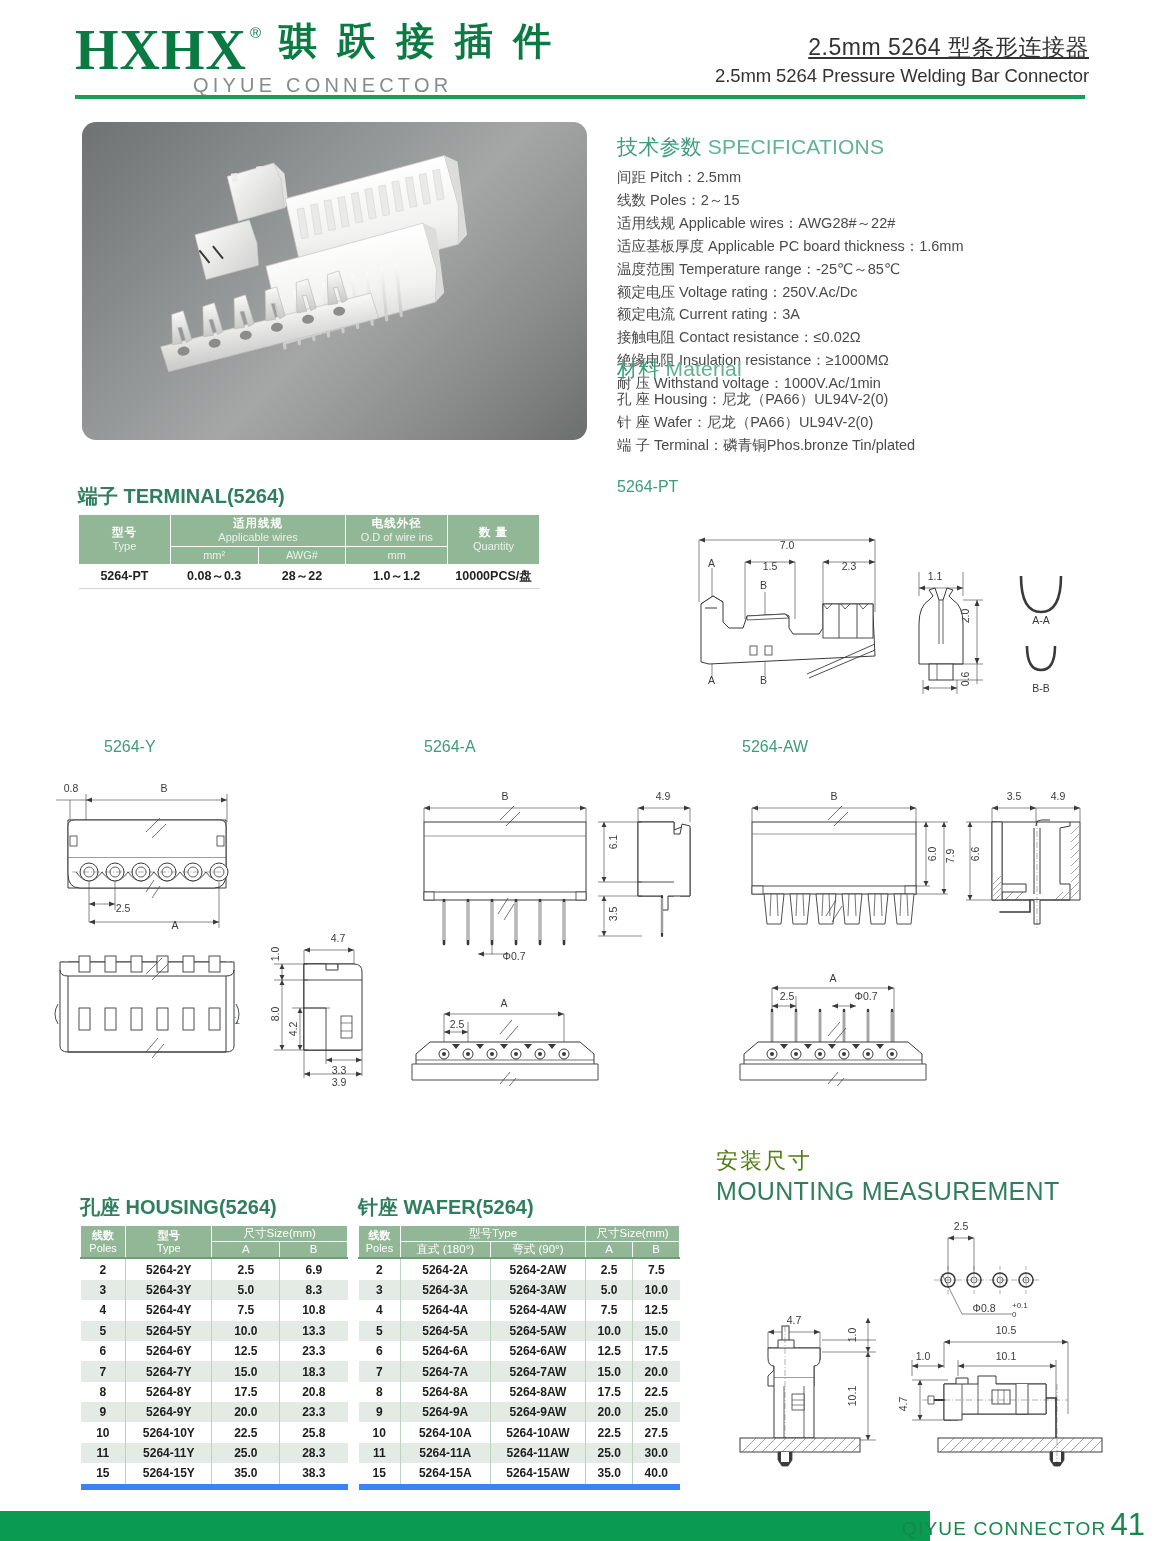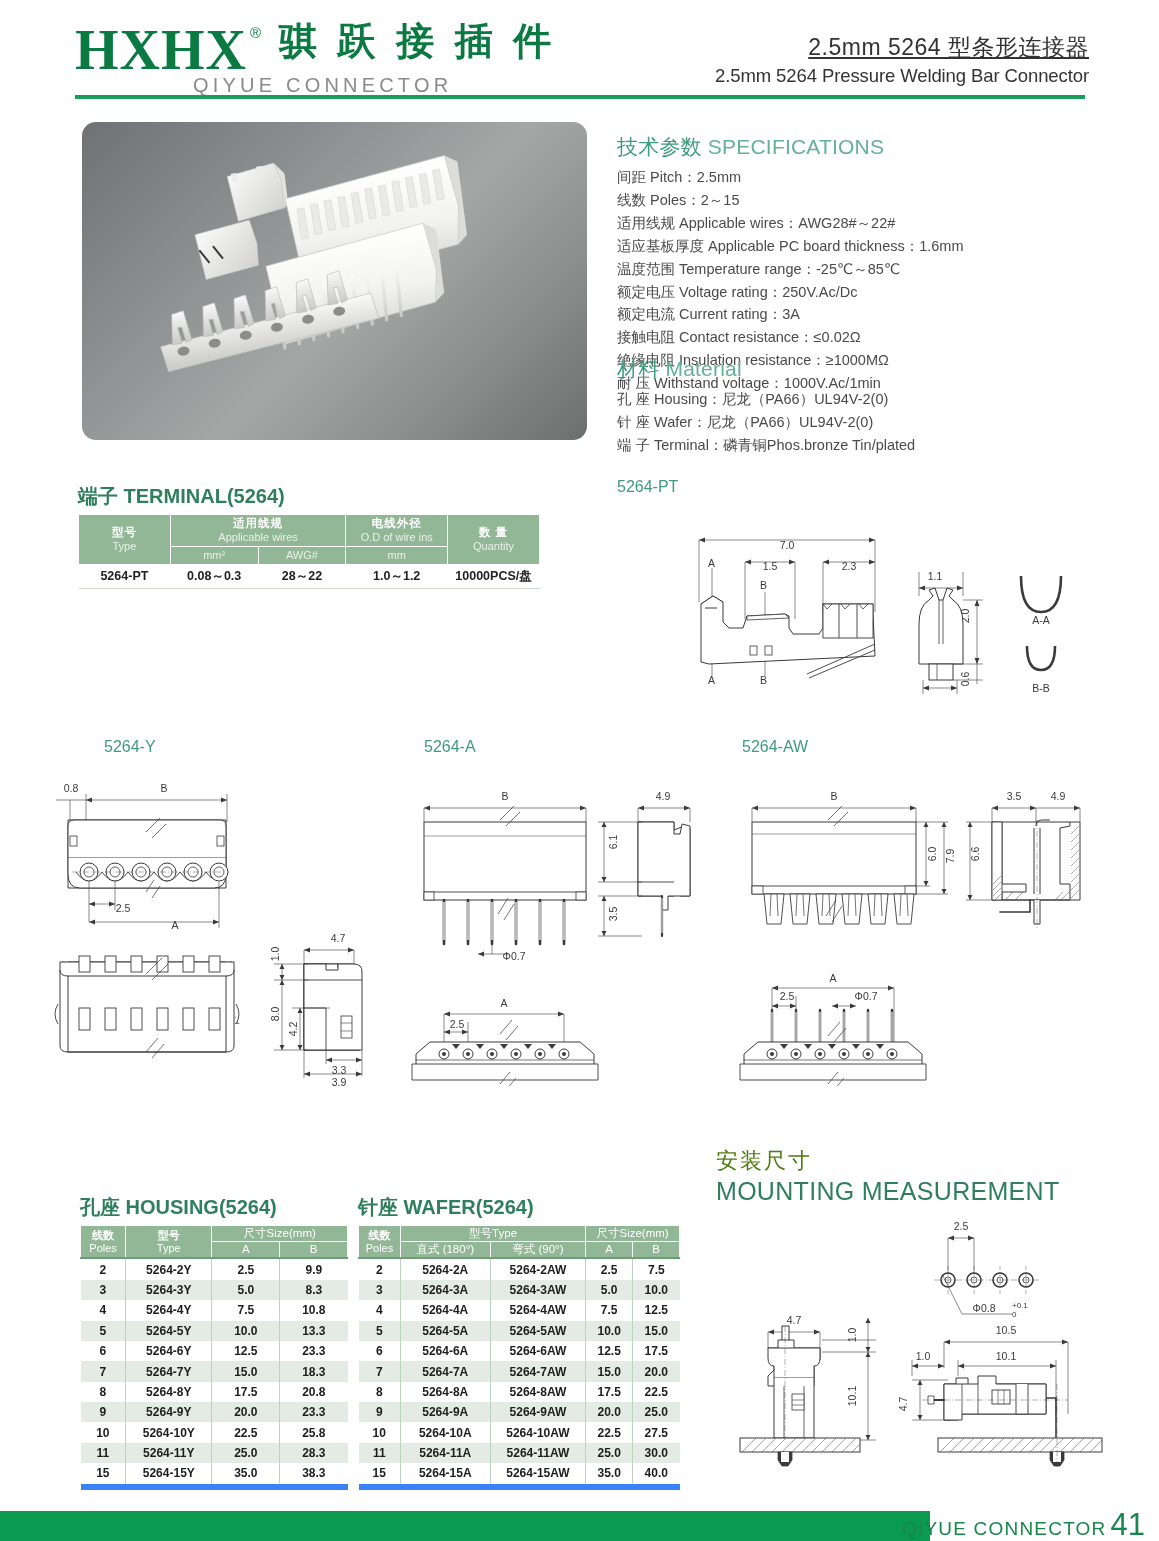--- a/index.html
+++ b/index.html
@@ -798,21 +798,21 @@
       <tr>
         <th class="single" style="width:66px">A</th>
         <th class="single" style="width:66px">B</th>
       </tr>
     </thead>
     <tbody id="housing-body">
         <tr>
           <td>2</td>
           <td>5264-2Y</td>
           <td>2.5</td>
-          <td>9.9</td>
+          <td>6.9</td>
         </tr>
         <tr class="alt">
           <td>3</td>
           <td>5264-3Y</td>
           <td>5.0</td>
           <td>8.3</td>
         </tr>
         <tr>
           <td>4</td>
           <td>5264-4Y</td>

